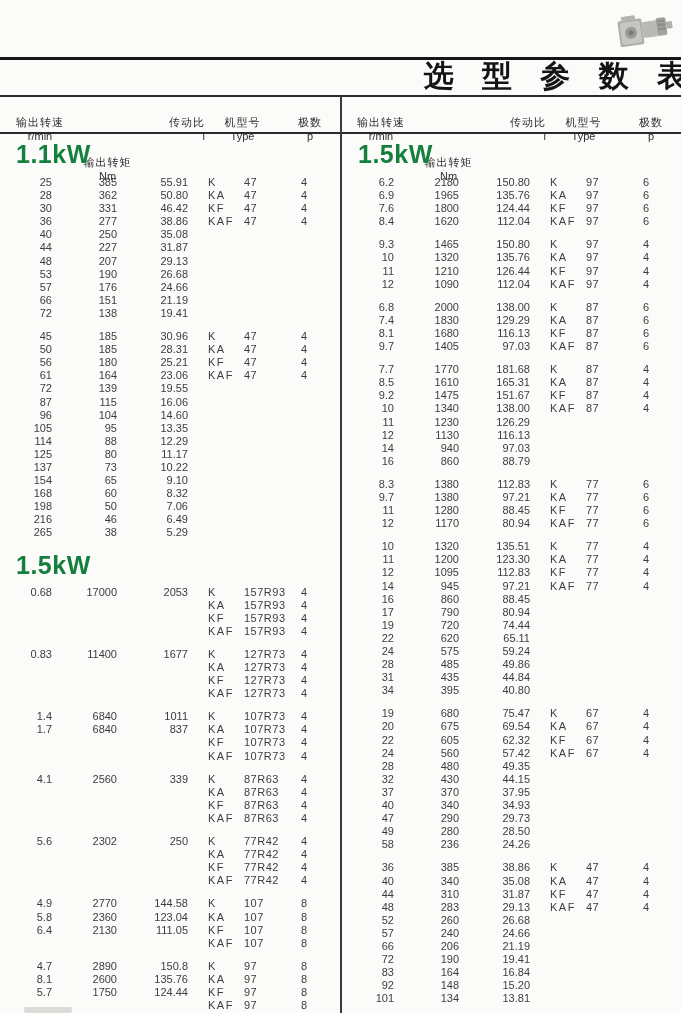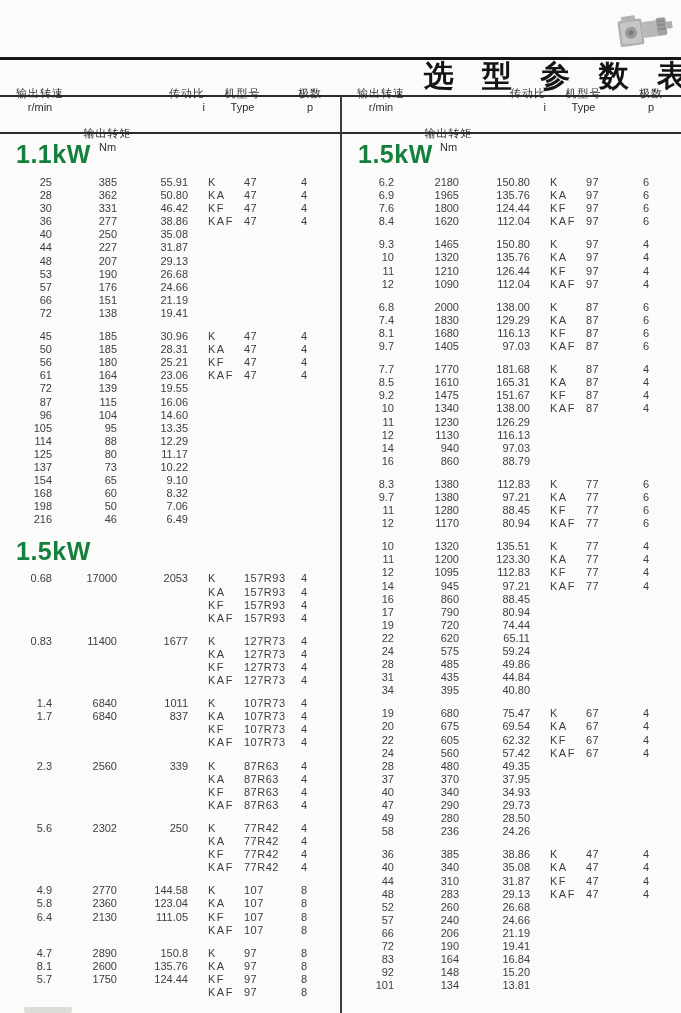--- a/index.html
+++ b/index.html
@@ -17,21 +17,21 @@
   .v-divider{position:absolute;top:96px;bottom:0;left:340px;width:2px;background:#3a3a3a;}
   
   .title{
     position:absolute;top:58px;left:16px;width:100%;
     text-align:right;font-size:30px;font-weight:bold;color:#141414;
     letter-spacing:10px;line-height:36px;
   }
   
   .photo{position:absolute;top:2px;right:6px;width:62px;height:52px;}
   
-  .header-band{position:absolute;top:86px;left:0;width:681px;height:34px;display:flex;}
+  .header-band{position:absolute;top:115px;left:0;width:681px;height:34px;display:flex;}
   .header-group{width:340px;display:flex;}
   .header-group.right{margin-left:1px;}
   .hcell{display:flex;flex-direction:column;align-items:center;justify-content:flex-start;}
   .hcell .hname{font-size:11px;color:#2e2e2e;line-height:14px;letter-spacing:1px;}
   .hcell .hunit{font-size:11px;color:#2e2e2e;line-height:15px;}
   .hc0{width:80px;}.hc1{width:55px;margin-top:40px;}.hc2{width:70px;align-items:flex-end;}.hc3{width:75px;}.hc4{width:60px;}
   
   .half{position:absolute;top:135px;width:340px;}
   .half.left{left:0;}
   .half.right{left:342px;}
@@ -336,20 +336,28 @@
           <span class="c-pole"></span>
         </div>
         <div class="row">
           <span class="c-speed">216</span>
           <span class="c-torque">46</span>
           <span class="c-ratio">6.49</span>
           <span class="c-type"></span>
           <span class="c-model"></span>
           <span class="c-pole"></span>
         </div>
+        <div class="row">
+          <span class="c-speed">265</span>
+          <span class="c-torque">38</span>
+          <span class="c-ratio">5.29</span>
+          <span class="c-type"></span>
+          <span class="c-model"></span>
+          <span class="c-pole"></span>
+        </div>
       </div>
       <div class="sec-heading later">1.5kW</div>
       <div class="block">
         <div class="row">
           <span class="c-speed">0.68</span>
           <span class="c-torque">17000</span>
           <span class="c-ratio">2053</span>
           <span class="c-type">K</span>
           <span class="c-model">157R93</span>
           <span class="c-pole">4</span>
@@ -442,21 +450,21 @@
           <span class="c-speed"></span>
           <span class="c-torque"></span>
           <span class="c-ratio"></span>
           <span class="c-type">KAF</span>
           <span class="c-model">107R73</span>
           <span class="c-pole">4</span>
         </div>
       </div>
       <div class="block">
         <div class="row">
-          <span class="c-speed">2.3</span>
+          <span class="c-speed">4.1</span>
           <span class="c-torque">2560</span>
           <span class="c-ratio">339</span>
           <span class="c-type">K</span>
           <span class="c-model">87R63</span>
           <span class="c-pole">4</span>
         </div>
         <div class="row">
           <span class="c-speed"></span>
           <span class="c-torque"></span>
           <span class="c-ratio"></span>
@@ -916,20 +924,28 @@
           <span class="c-torque">560</span>
           <span class="c-ratio">57.42</span>
           <span class="c-type">KAF</span>
           <span class="c-model">67</span>
           <span class="c-pole">4</span>
         </div>
         <div class="row">
           <span class="c-speed">28</span>
           <span class="c-torque">480</span>
           <span class="c-ratio">49.35</span>
+          <span class="c-type"></span>
+          <span class="c-model"></span>
+          <span class="c-pole"></span>
+        </div>
+        <div class="row">
+          <span class="c-speed">32</span>
+          <span class="c-torque">430</span>
+          <span class="c-ratio">44.15</span>
           <span class="c-type"></span>
           <span class="c-model"></span>
           <span class="c-pole"></span>
         </div>
         <div class="row">
           <span class="c-speed">37</span>
           <span class="c-torque">370</span>
           <span class="c-ratio">37.95</span>
           <span class="c-type"></span>
           <span class="c-model"></span>

